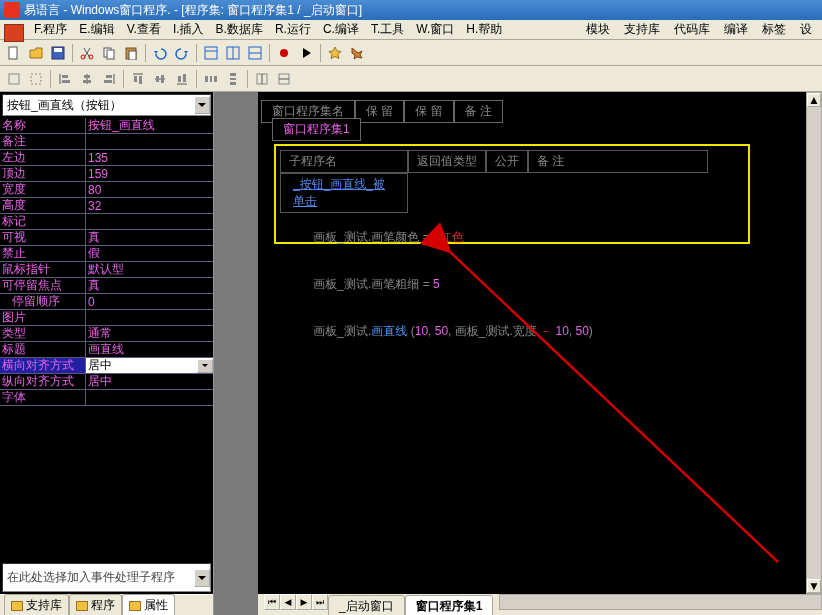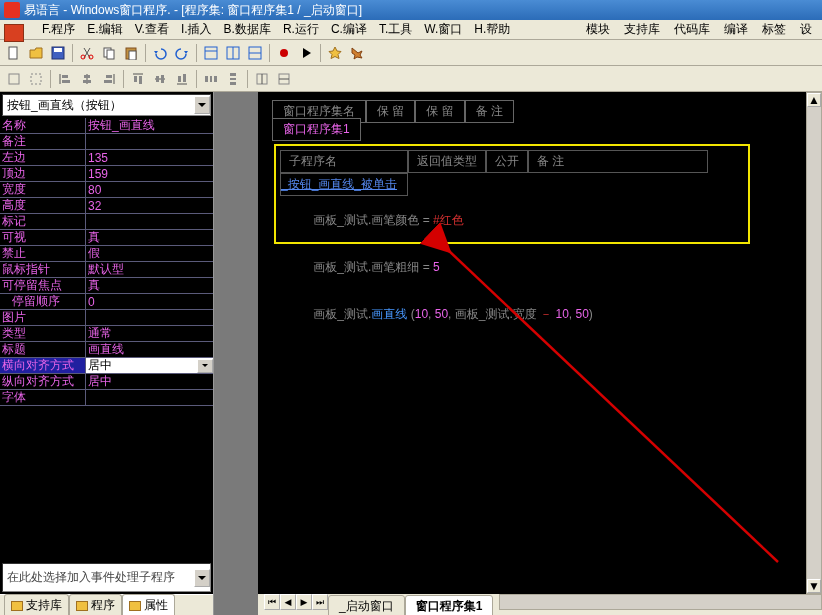--- a/index.html
+++ b/index.html
@@ -4,21 +4,21 @@
 <style>
 * { margin: 0; padding: 0; box-sizing: border-box; font-family: "SimSun", "宋体", sans-serif; font-size: 12px; }
 body { width: 822px; height: 615px; background: #d4d0c8; overflow: hidden; position: relative; }
 
 
 .title-bar { height: 20px; background: linear-gradient(to bottom, #4a8cd4, #2b6cb8); color: #fff; display: flex; align-items: center; padding: 0 4px; }
 .title-bar .app-icon { width: 16px; height: 16px; background: #e63020; margin-right: 4px; border-radius: 2px; }
 .title-bar .title-text { letter-spacing: 0; }
 
 
-.menu-bar { height: 20px; background: #ece9d8; display: flex; align-items: center; padding-left: 36px; border-bottom: 1px solid #aca899; }
+.menu-bar { height: 20px; background: #ece9d8; display: flex; align-items: center; padding-left: 28px; border-bottom: 1px solid #aca899; }
 .menu-bar .menu-item { padding: 2px 6px; cursor: default; }
 .menu-bar .spacer { flex: 1; }
 .menu-bar .right-menu { display: flex; gap: 14px; padding-right: 10px; }
 .menu-bar .right-menu span { color: #000; }
 .app-logo { position: absolute; left: 4px; top: 24px; width: 20px; height: 18px; background: #d84020; border: 1px solid #8b3015; }
 
 
 .toolbar { height: 26px; background: #ece9d8; display: flex; align-items: center; padding: 0 4px; border-bottom: 1px solid #aca899; gap: 2px; }
 .toolbar .tb-btn { width: 20px; height: 20px; border: 1px solid transparent; display: inline-flex; align-items: center; justify-content: center; cursor: default; }
 .toolbar .sep { width: 1px; height: 18px; background: #aca899; margin: 0 2px; }
@@ -56,29 +56,29 @@
 
 .left-tabs { height: 22px; background: #ece9d8; display: flex; align-items: flex-end; padding-left: 4px; gap: 0; border-top: 1px solid #fff; }
 .left-tabs .ltab { padding: 2px 6px; background: #ece9d8; border: 1px solid #aca899; border-bottom: none; display: flex; align-items: center; gap: 3px; font-size: 11px; border-radius: 3px 3px 0 0; }
 .left-tabs .ltab .ico { width: 12px; height: 10px; background: #f0c040; border: 1px solid #a07020; }
 .left-tabs .ltab.active { background: #fff; }
 
 
 .gutter { position: absolute; left: 0; top: 0; width: 44px; height: 100%; background: #7a7a7a; }
 
 
-.code-tabs { position: absolute; left: 14px; top: 8px; display: flex; }
+.code-tabs { position: absolute; left: 3px; top: 8px; display: flex; }
 .code-tabs .ctab-cell { color: #888; border: 1px solid #666; padding: 2px 10px; background: #000; }
 .active-tab { color: #e864e8; border: 1px solid #666; padding: 2px 10px; background: #000; }
 
 
 .yellow-box { position: absolute; left: 16px; top: 52px; width: 476px; height: 100px; border: 2px solid #f2e500; }
 .sub-header { display: flex; margin: 4px 0 0 4px; }
 .sub-header .cell { border: 1px solid #555; color: #888; padding: 2px 8px; }
-.sub-row2 { margin-left: 4px; border: 1px solid #555; color: #5588ee; padding: 2px 0; display: inline-block; text-decoration: underline; }
+.sub-row2 { margin-left: 4px; border: 1px solid #555; color: #5588ee; padding: 2px 12px; display: inline-block; text-decoration: underline; }
 .code-line { margin: 2px 0 0 4px; color: #888; white-space: pre; }
 .code-line .eq { color: #888; }
 .code-line .red { color: #d43030; }
 .code-line .num { color: #e864e8; }
 .code-line .blue { color: #4898ff; }
 .code-line .minus { color: #d43030; }
 
 
 .arrow-svg { position: absolute; left: 0; top: 0; pointer-events: none; }
 .vscroll { position: absolute; right: 0; top: 0; bottom: 22px; width: 16px; background: #d4d0c8; border: 1px solid #aca899; }

